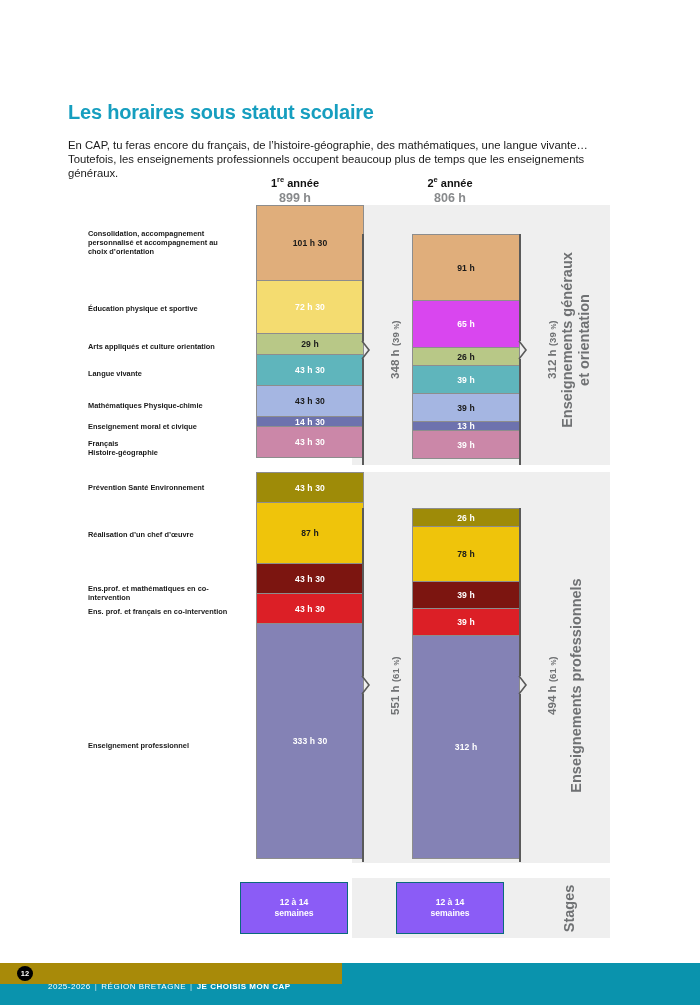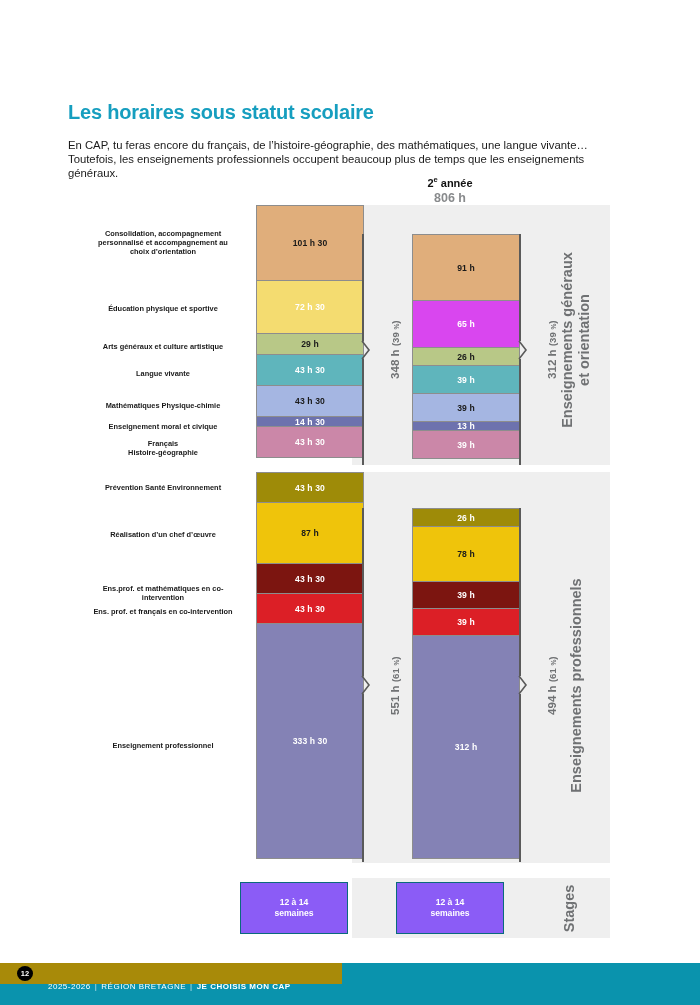--- a/index.html
+++ b/index.html
@@ -44,21 +44,21 @@
   }
   .seg:first-child{margin-top:0;}
 
   #bar-y1-gen{left:240px;top:205px;}
   #bar-y2-gen{left:396px;top:234px;}
   #bar-y1-pro{left:240px;top:472px;}
   #bar-y2-pro{left:396px;top:508px;}
 
   
   .rowlabel{
-    position:absolute;right:462px;width:150px;text-align:center;
+    position:absolute;right:462px;width:150px;text-align:left;
     font-size:7.4px;line-height:9.2px;color:#1a1a1a;font-weight:600;
   }
 
   
   .bracket{position:absolute;}
   .bracket .vline{position:absolute;left:0;top:0;width:1.6px;background:#5a5a5a;}
   .bracket .notch{position:absolute;left:-1px;width:9px;height:18px;}
   .bracket-label{
     position:absolute;font-size:11.6px;font-weight:700;color:#6f7173;
     white-space:nowrap;transform-origin:0 0;transform:rotate(-90deg);
@@ -103,20 +103,24 @@
   #footer-text .strong{font-weight:700;}
 </style>
 </head>
 <body>
 
 <div class="page">
 
   <div class="title">Les horaires sous statut scolaire</div>
   <div class="intro">En CAP, tu feras encore du français, de l’histoire-géographie, des mathématiques, une langue vivante… Toutefois, les enseignements professionnels occupent beaucoup plus de temps que les enseignements généraux.</div>
 
+  <div class="colhead" id="colhead-y1">
+    <div class="yr"><span>1</span><sup>re</sup> <span>année</span></div>
+    <div class="hrs">899 h</div>
+  </div>
   <div class="colhead" id="colhead-y2">
     <div class="yr"><span>2</span><sup>e</sup> <span>année</span></div>
     <div class="hrs">806 h</div>
   </div>
 
   <div class="panel" id="panel-gen"></div>
   <div class="panel" id="panel-pro"></div>
   <div class="panel" id="panel-stage"></div>
 
   <div class="bar" id="bar-y1-gen" style="top: 205px;">
@@ -153,21 +157,21 @@
     </div>
 
   <div id="rowlabels">
       <div class="rowlabel" style="top: 229px;">
         <div>Consolidation, accompagnement personnalisé et accompagnement au choix d’orientation</div>
       </div>
       <div class="rowlabel" style="top: 304px;">
         <div>Éducation physique et sportive</div>
       </div>
       <div class="rowlabel" style="top: 342px;">
-        <div>Arts généraux et culture artistique</div>
+        <div>Arts appliqués et culture orientation</div>
       </div>
       <div class="rowlabel" style="top: 369px;">
         <div>Langue vivante</div>
       </div>
       <div class="rowlabel" style="top: 401px;">
         <div>Mathématiques Physique-chimie</div>
       </div>
       <div class="rowlabel" style="top: 422px;">
         <div>Enseignement moral et civique</div>
       </div>

